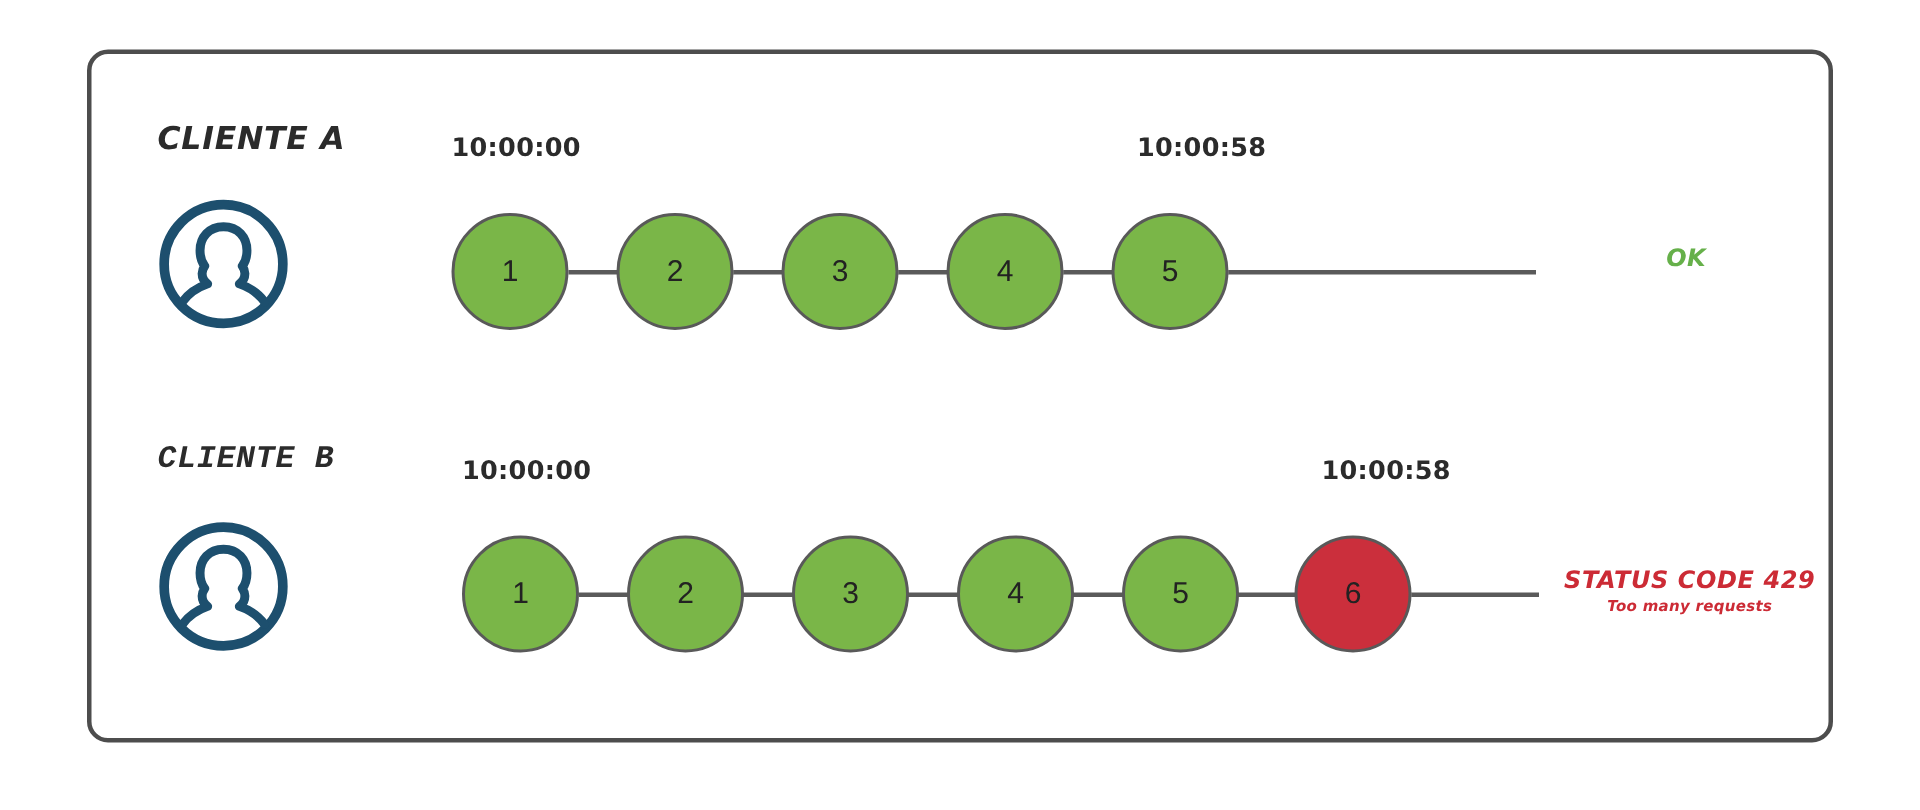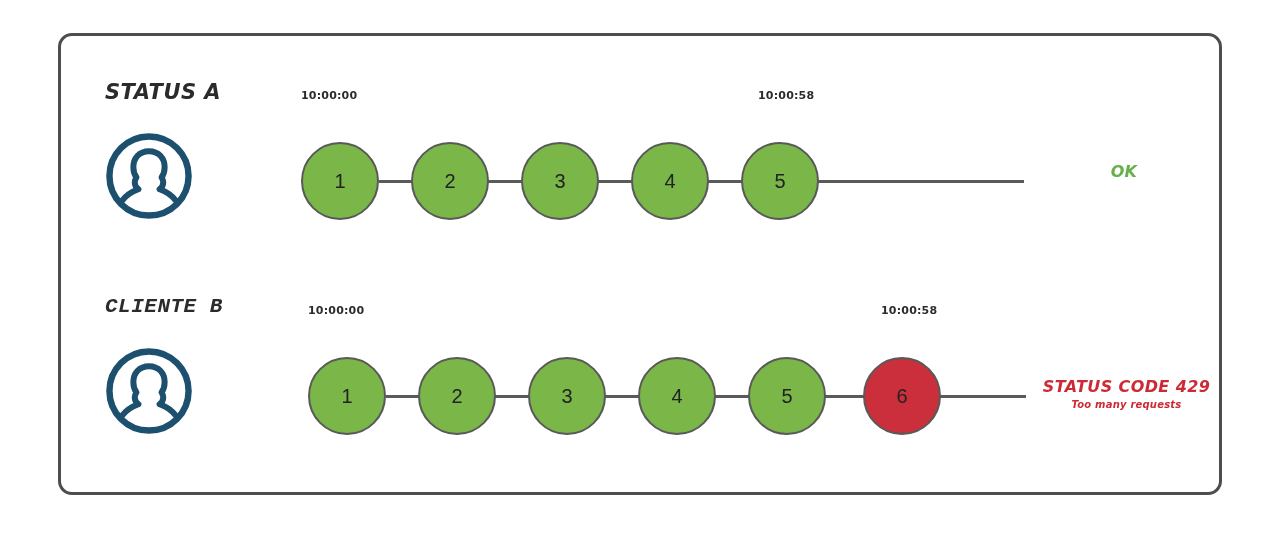--- a/index.html
+++ b/index.html
@@ -61,21 +61,21 @@
     width: 92px;
     height: 92px;
   }
   .avatar svg { display: block; width: 92px; height: 92px; }
 
   
   .timestamp {
     position: absolute;
     font-family: "DejaVu Sans", sans-serif;
     font-weight: 700;
-    font-size: 11px;
+    font-size: 17px;
     color: #2b2b2b;
     white-space: nowrap;
     letter-spacing: 0.2px;
   }
 
   
   .chain {
     position: absolute;
     height: 0;
   }
@@ -128,21 +128,21 @@
   .status.err .line2 { font-size: 10px; }
 </style>
 </head>
 <body>
 
 <div id="canvas">
   <div class="frame">
 
     <div class="row row-a">
 
-      <div class="client-label" style="left:44px; top:44px;">STATUS A</div>
+      <div class="client-label" style="left:44px; top:44px;">CLIENTE A</div>
 
       <div class="avatar" style="left:42px; top:94px;">
         <svg viewBox="0 0 100 100" aria-hidden="true">
           <circle cx="50" cy="50" r="43" fill="none" stroke="#1d4f6e" stroke-width="7"></circle>
           <path d="M50 23
                    c-10.5 0 -17 7.6 -17 17.2
                    c0 5.2 1.6 9.0 3.4 11.3
                    c-1.1 1.6 -1.9 3.4 -1.9 5.4
                    c0 3.6 1.8 6.0 4.0 7.5
                    c-7.6 2.6 -14.0 7.2 -18.3 13.0

